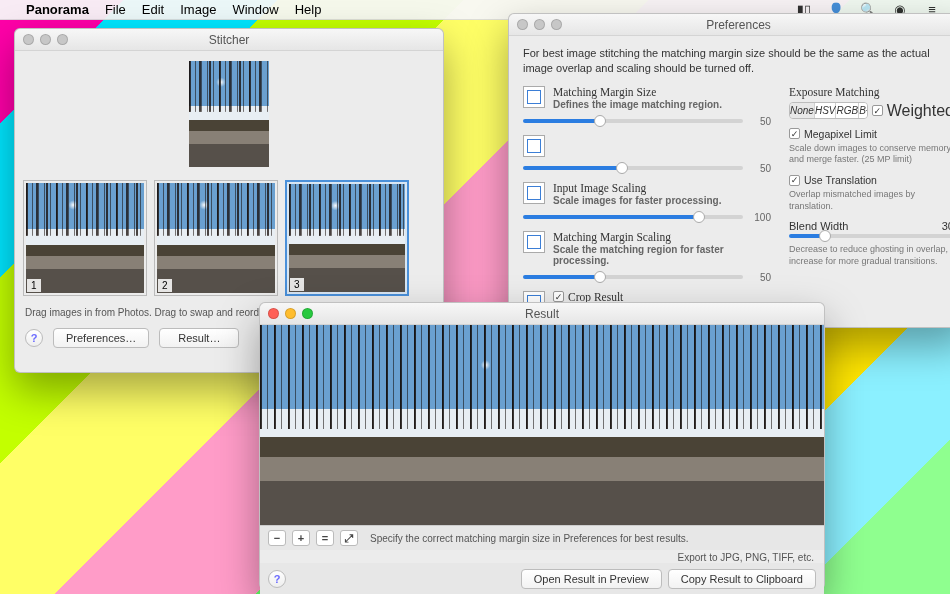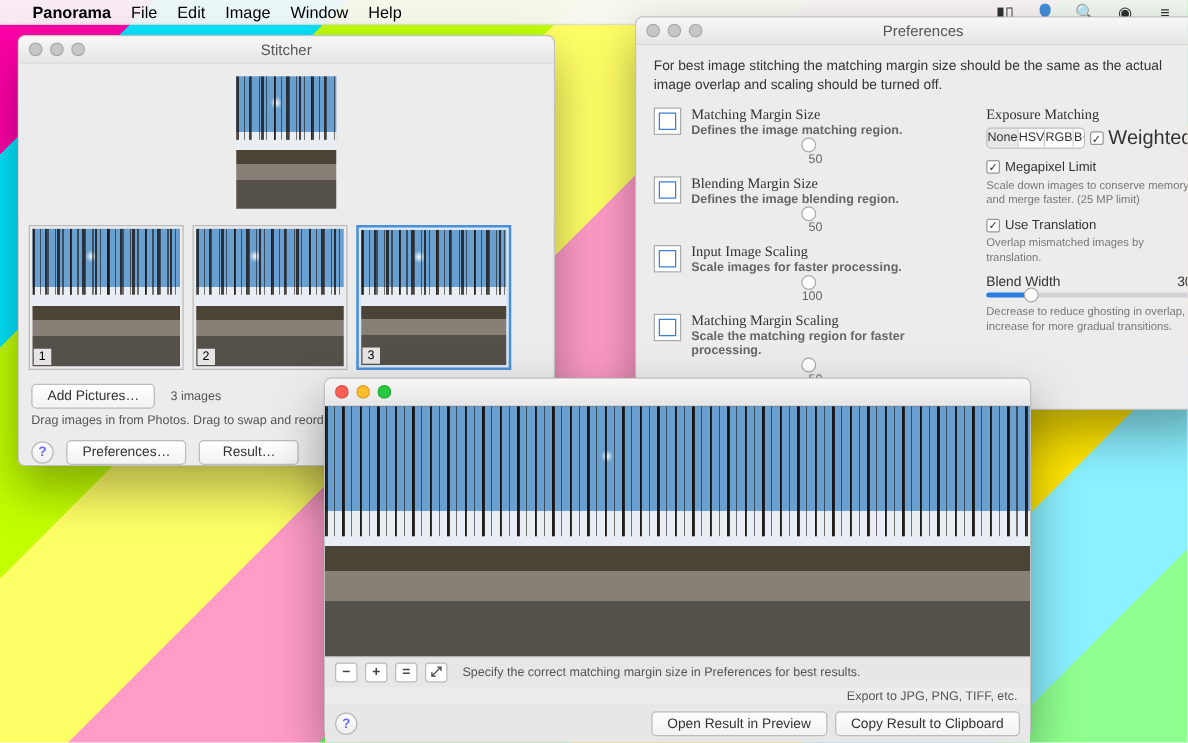--- a/index.html
+++ b/index.html
@@ -81,30 +81,30 @@
 .pref-body { padding:10px 14px; font-size:11px; color:#333; }
 .pref-intro { font-size:11px; color:#333; margin-bottom:10px; line-height:1.35; }
 .pref-cols { display:flex; gap:18px; }
 .pref-left { flex:1.25; }
 .pref-right { width:165px; }
 .pref-row { display:flex; gap:8px; margin-bottom:6px; }
 .pref-icon { width:22px; height:22px; border:1px solid #aaa; background:#fff; position:relative; flex-shrink:0; }
 .pref-icon::after{content:"";position:absolute;left:3px;top:3px;right:3px;bottom:3px;border:1px solid #3b7ed6;}
 .pref-head { font-size:11.5px; font-weight:500;font-family:Liberation Serif, serif; }
 .pref-sub { font-size:10px; color:#666; margin-top:1px;font-weight:bold; }
-.slider-row { display:flex; align-items:center; gap:6px; margin:3px 0 8px 0;flex-direction:column; }
+.slider-row { display:flex; align-items:center; gap:6px; margin:3px 0 8px 0; }
 .slider {
   flex:1; height:4px; border-radius:2px;
   background:linear-gradient(90deg,#2b7de1 0 var(--p,35%),#d3d3d3 var(--p,35%) 100%);
   position:relative;
 }
 .slider .knob{position:absolute; left:var(--p,35%); top:50%; width:12px;height:12px;border-radius:50%;background:#fff;border:1px solid #aaa;transform:translate(-50%,-50%);}
 .slider-val{font-size:10px;color:#666;width:22px;text-align:right}
 .seg { display:flex; border:1px solid #bcbcbc; border-radius:4px; overflow:hidden; font-size:10px; margin-bottom:6px; }
-.seg div{flex:1;text-align:center;padding:2px 0;background:#fff;border-right:1px solid #d0d0d0;}
+.seg div{flex:1;text-align:center;padding:2px 0;background:#fff;border-right:1px solid #d0d0d0;font-style:italic;}
 .seg div:last-child{border-right:none}
 .seg .active{background:#e8e8e8}
 .chkline{display:flex;align-items:center;gap:4px;font-size:10.5px;margin-bottom:3px;}
 .chk{width:11px;height:11px;border:1px solid #999;border-radius:2px;background:#fff;display:inline-flex;align-items:center;justify-content:center;font-size:9px;color:#333;}
 .chk.on::after{content:"✓"}
 .subnote{font-size:9px;color:#777;line-height:1.3;margin-bottom:8px;}
 
 
 #win-result { left:259px; top:302px; width:566px; height:288px; }
 #win-result .traffic .tl{ }
@@ -164,24 +164,20 @@
     <div class="thumb-cell">
       <div class="timg"></div>
       <div class="thumb-num">2</div>
     </div>
     <div class="thumb-cell sel">
       <div class="timg"></div>
       <div class="thumb-num">3</div>
     </div>
   </div>
   <div class="bottom-area">
-    <div style="display:flex;align-items:center;gap:12px;margin-bottom:4px">
-      <span class="mac-btn">Add Pictures…</span>
-      <span class="info-txt">3 images</span>
-    </div>
     <div class="info-txt" style="margin-bottom:10px">Drag images in from Photos. Drag to swap and reorder.</div>
     <div style="display:flex;align-items:center;gap:10px">
       <span class="help-circle">?</span>
       <span class="mac-btn" style="min-width:80px">Preferences…</span>
       <span class="mac-btn" style="min-width:80px">Result…</span>
     </div>
   </div>
 </div>
 
 <div class="window inactive" id="win-prefs">
@@ -207,24 +203,20 @@
         </div>
         <div class="slider-row">
           <div class="slider" style="--p:35%">
               <div class="knob"></div>
             </div>
           <div class="slider-val">50</div>
         </div>
 
         <div class="pref-row">
           <div class="pref-icon"></div>
-          <div style="flex:1">
-            <div class="pref-head">Blending Margin Size</div>
-            <div class="pref-sub">Defines the image blending region.</div>
-          </div>
         </div>
         <div class="slider-row">
           <div class="slider" style="--p:45%">
               <div class="knob"></div>
             </div>
           <div class="slider-val">50</div>
         </div>
 
         <div class="pref-row">
           <div class="pref-icon"></div>
@@ -300,20 +292,21 @@
   </div>
 </div>
 
 <div class="window" id="win-result">
   <div class="titlebar">
     <div class="traffic">
       <div class="tl red"></div>
       <div class="tl yellow"></div>
       <div class="tl green"></div>
     </div>
+    <div class="title">Result</div>
   </div>
   <div class="result-img">
     <div class="timg"></div>
   </div>
   <div class="result-bar1">
     <span class="zoom-btn">−</span>
     <span class="zoom-btn">+</span>
     <span class="zoom-btn">=</span>
     <span class="zoom-btn">⤢</span>
     <span class="info-txt" style="margin-left:6px">Specify the correct matching margin size in Preferences for best results.</span>

